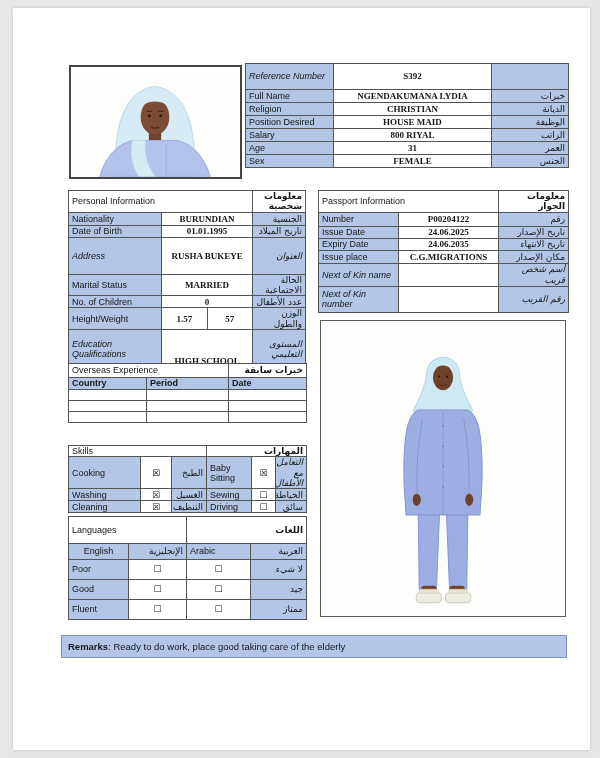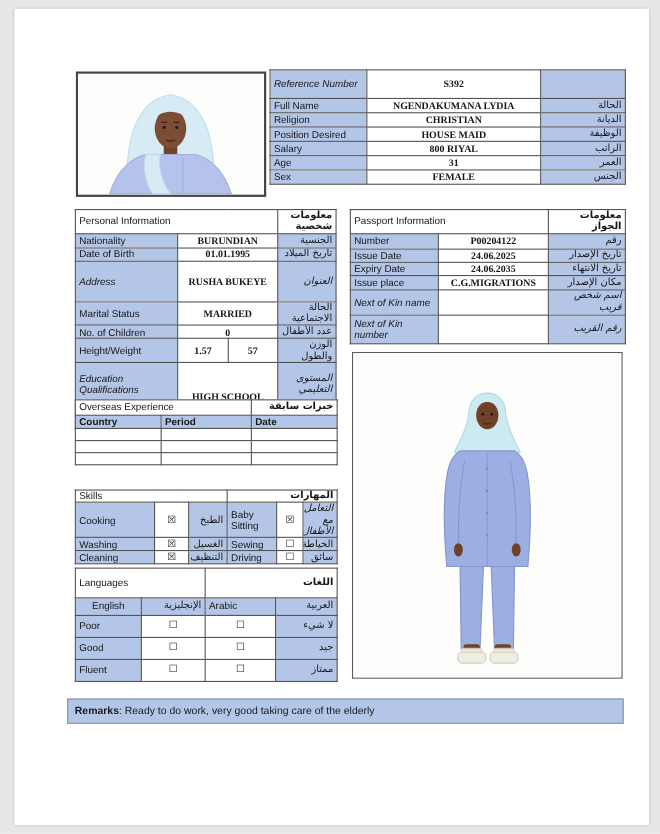--- a/index.html
+++ b/index.html
@@ -94,21 +94,21 @@
       </colgroup>
     <tbody>
         <tr style="height:26px">
       <td class="lbl top-align">Reference Number</td>
       <td class="val">S392</td>
       <td class="ar"></td>
     </tr>
     <tr style="height:13px">
       <td class="lbl">Full Name</td>
       <td class="val">NGENDAKUMANA LYDIA</td>
-      <td class="ar">الحالة</td>
+      <td class="ar">خبرات</td>
     </tr>
     <tr style="height:13px">
       <td class="lbl">Religion</td>
       <td class="val">CHRISTIAN</td>
       <td class="ar">الديانة</td>
     </tr>
     <tr style="height:13px">
       <td class="lbl">Position Desired</td>
       <td class="val">HOUSE MAID</td>
       <td class="ar">الوظيفة</td>
@@ -369,16 +369,16 @@
     <tr style="height:20px">
       <td class="lbl">Fluent</td>
       <td class="cb">☐</td>
       <td class="cb">☐</td>
       <td class="ar">ممتاز</td>
     </tr>
   </tbody>
     </table>
 
   <div class="remarks">
-    <b>Remarks</b><span>: Ready to do work, very good taking care of the elderly</span>
+    <b>Remarks</b><span>: Ready to do work, place good taking care of the elderly</span>
   </div>
 
 </div>
 
 </body></html>

